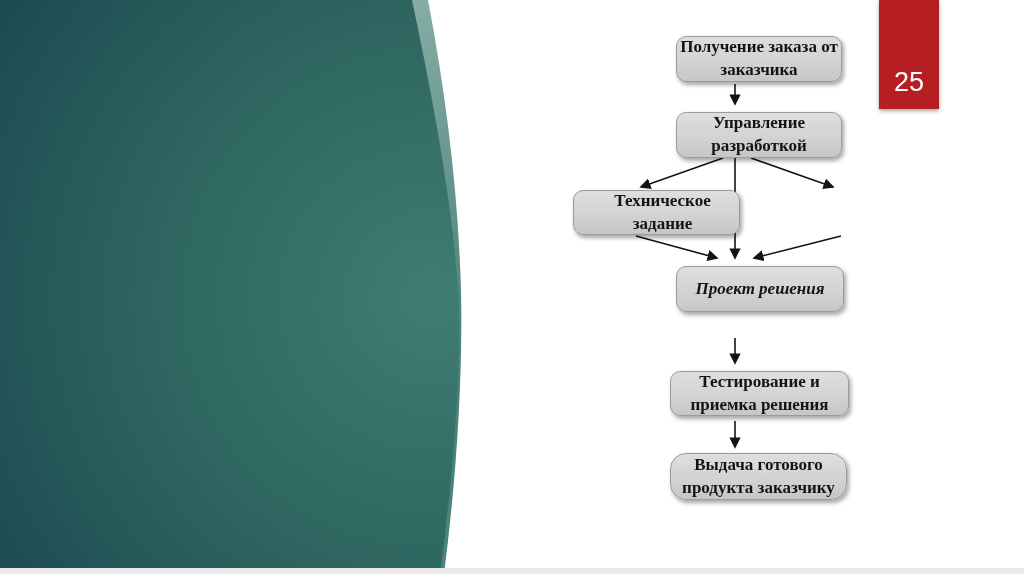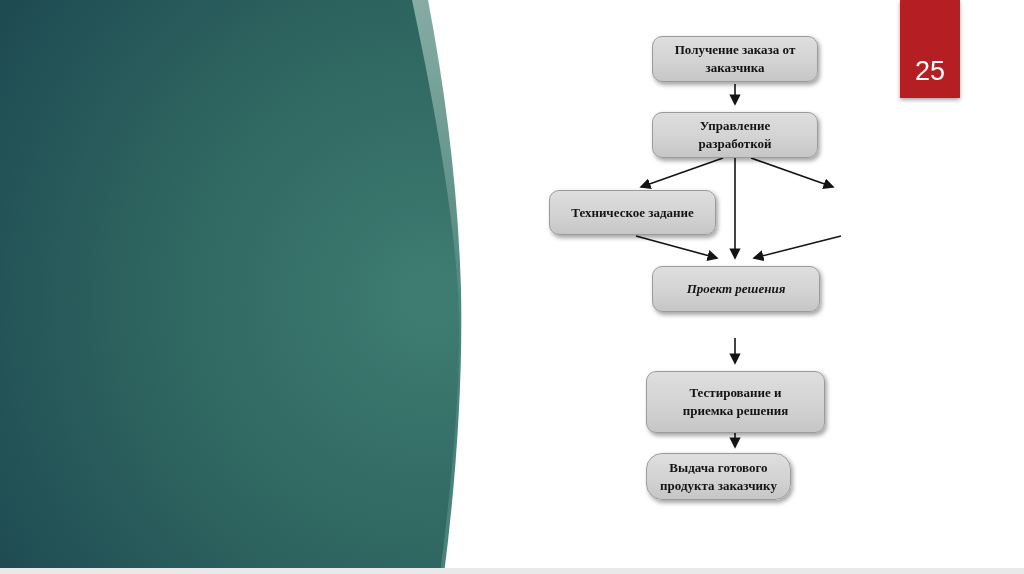--- a/index.html
+++ b/index.html
@@ -27,32 +27,31 @@
     line-height: 1.24;
     letter-spacing: 0.5px;
     color: #e2eaec;
     font-family: "Liberation Serif", serif;
   }
   .page-badge {
     position: absolute;
     left: 879px;
     top: 0;
     width: 60px;
-    height: 98px;
+    height: 109px;
     display: flex;
     align-items: flex-end;
     justify-content: center;
     padding-bottom: 11px;
     box-sizing: border-box;
     color: #ffffff;
     font-family: "Liberation Sans", sans-serif;
     font-size: 27px;
     font-weight: 300;
     box-shadow: 0 2px 4px rgba(0,0,0,0.35);
-    margin-left: 21px;
   }
   .bottom-strip {
     position: absolute;
     left: 0;
     bottom: 0;
     width: 1024px;
     height: 6px;
     background: #e9e9e9;
   }
   .flow-node {
@@ -61,24 +60,25 @@
     background: linear-gradient(180deg, #dedede 0%, #d3d3d3 55%, #c6c6c6 100%);
     border: 1px solid #9b9b9b;
     border-radius: 10px;
     box-shadow: 2px 2.5px 4px rgba(0,0,0,0.35);
     display: flex;
     align-items: center;
     justify-content: center;
     text-align: center;
     font-family: "Liberation Serif", serif;
     font-weight: bold;
-    font-size: 13px;
+    font-size: 17px;
     line-height: 1.35;
     color: #141414;
     white-space: pre-line;
+    margin-left: 24px;
   }
   .arrows-svg {
     position: absolute;
     inset: 0;
     width: 1024px;
     height: 574px;
     pointer-events: none;
   }
 </style>
 </head>
@@ -122,20 +122,20 @@
       <line x1="841" y1="236" x2="754" y2="258" marker-end="url(#ah)"></line>
       <line x1="735" y1="338" x2="735" y2="363" marker-end="url(#ah)"></line>
       <line x1="735" y1="421" x2="735" y2="447" marker-end="url(#ah)"></line>
     </g>
   </svg>
 
   <div class="flow-node" style="left:652px; top:36px;  width:166px; height:46px;">Получение заказа от
 заказчика</div>
   <div class="flow-node" style="left:652px; top:112px; width:166px; height:46px;text-align:center;">Управление
 разработкой</div>
-  <div class="flow-node" style="left:549px; top:190px; width:167px; height:45px;">Техническое задание</div>
+  <div class="flow-node" style="left:549px; top:190px; width:167px; height:45px;padding-left:12px;">Техническое задание</div>
   <div class="flow-node" style="left:652px; top:266px; width:168px; height:46px;font-style:italic;">Проект решения</div>
-  <div class="flow-node" style="left:646px; top:371px; width:179px; height:62px;">Тестирование и
+  <div class="flow-node" style="left:646px; top:371px; width:179px; height:45px;">Тестирование и
 приемка решения</div>
-  <div class="flow-node" style="left:646px; top:453px; width:145px; height:47px;border-radius:16px;">Выдача готового
+  <div class="flow-node" style="left:646px; top:453px; width:177px; height:47px;border-radius:16px;">Выдача готового
 продукта заказчику</div>
 
 </div>
 
 </body></html>

